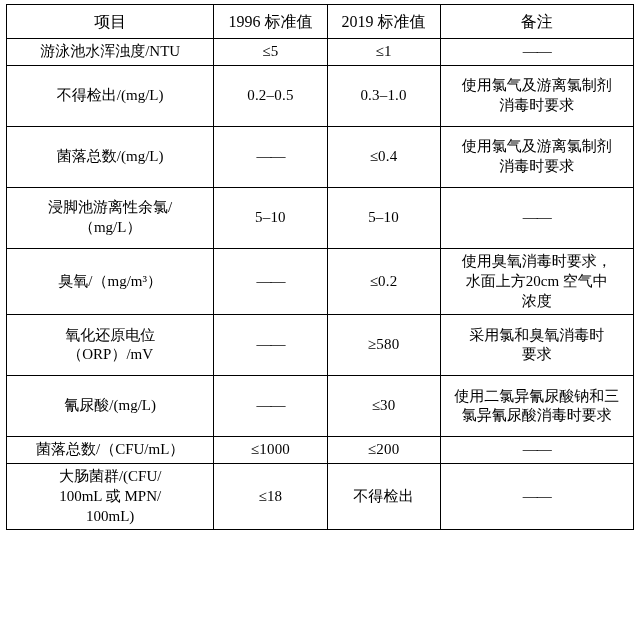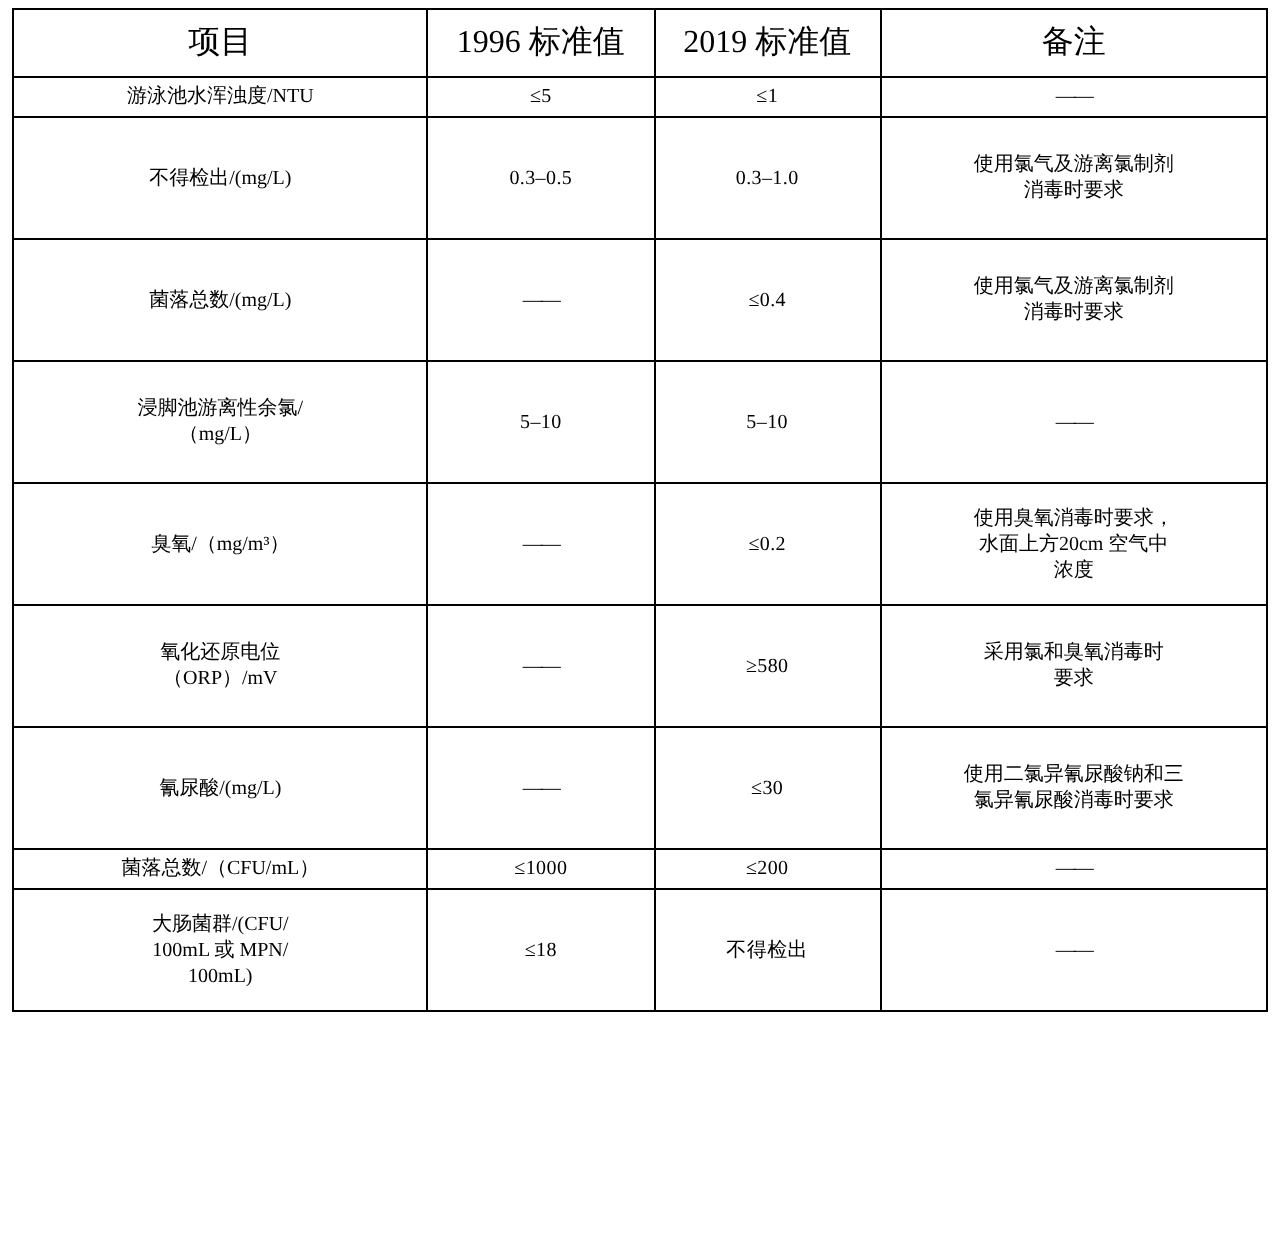--- a/index.html
+++ b/index.html
@@ -26,21 +26,21 @@
     width: 628px;
     margin: 0;
   }
   table.spec td, table.spec th {
     border: 1px solid #000000;
     text-align: center;
     vertical-align: middle;
     font-weight: normal;
     padding: 3px 2px;
     line-height: 1.32;
-    font-size: 10px;
+    font-size: 15px;
   }
   table.spec thead th {
     font-size: 16px;
     padding: 6px 2px;
   }
   .col-item  { width: 207px; }
   .col-v1996 { width: 113px; }
   .col-v2019 { width: 113px; }
   .col-note  { width: 193px; }
 
@@ -83,21 +83,21 @@
     </thead>
     <tbody id="tbody">
         <tr>
           <td class="cell-item">游泳池水浑浊度/NTU</td>
           <td class="cell-val">≤5</td>
           <td class="cell-val">≤1</td>
           <td class="cell-note dash">——</td>
         </tr>
         <tr class="tall">
           <td class="cell-item">不得检出/(mg/L)</td>
-          <td class="cell-val">0.3–0.5</td>
+          <td class="cell-val">0.2–0.5</td>
           <td class="cell-val">0.3–1.0</td>
           <td class="cell-note multiline">使用氯气及游离氯制剂<br>消毒时要求</td>
         </tr>
         <tr class="tall">
           <td class="cell-item">菌落总数/(mg/L)</td>
           <td class="cell-val dash">——</td>
           <td class="cell-val">≤0.4</td>
           <td class="cell-note multiline">使用氯气及游离氯制剂<br>消毒时要求</td>
         </tr>
         <tr class="tall">

